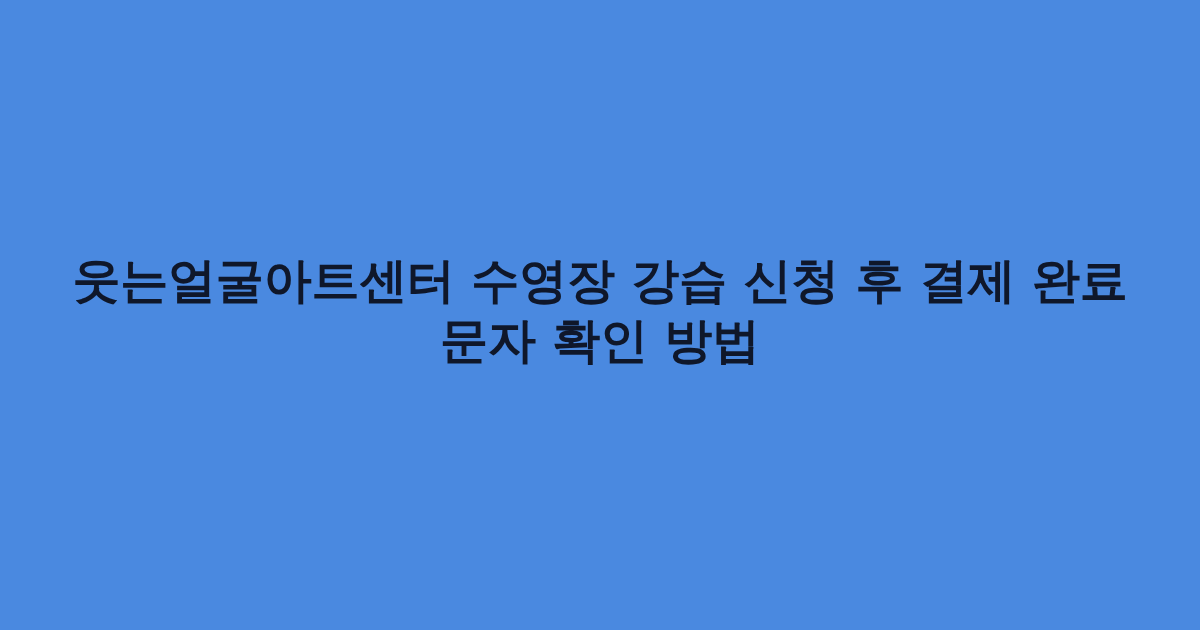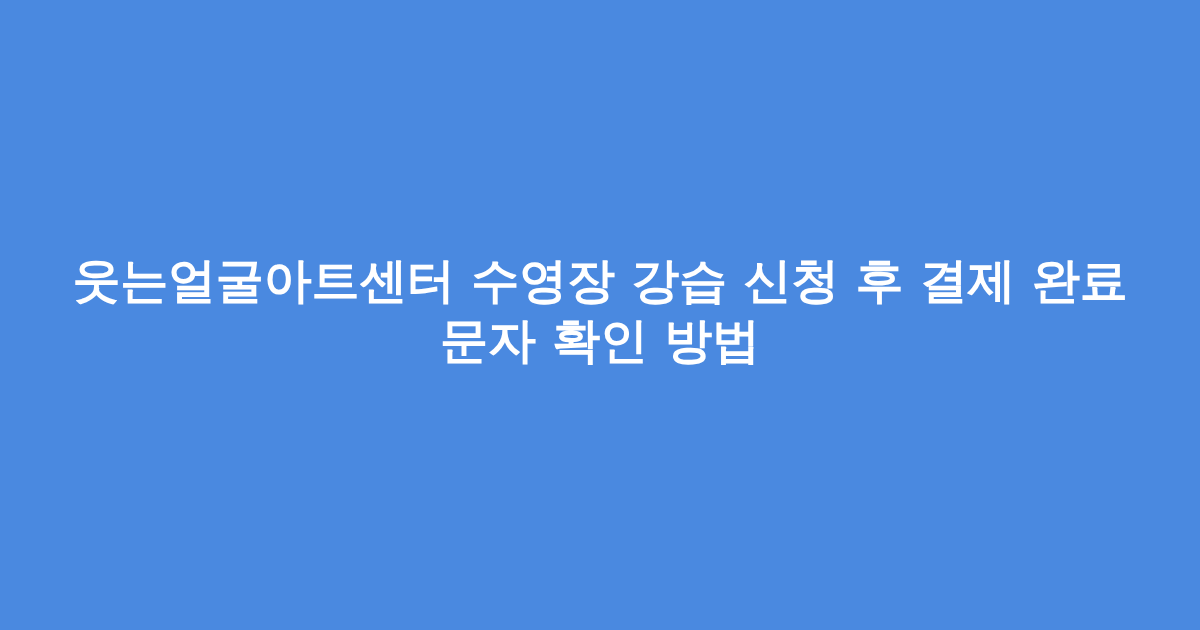--- a/index.html
+++ b/index.html
@@ -24,21 +24,21 @@
   }
   .title-block {
     width: 1100px;
     text-align: center;
     padding: 0 20px;
     box-sizing: border-box;
     transform: translateY(-5px);
   }
   .og-title {
     margin: 0;
-    color: #ffffff;
+    color: #0f172a;
     font-family: "DejaVu Sans", "Liberation Sans", sans-serif;
     font-size: 48px;
     font-weight: 700;
     line-height: 60px;
     letter-spacing: -0.2px;
     word-break: keep-all;
     white-space: pre-wrap;
   }
 </style>
 </head>

